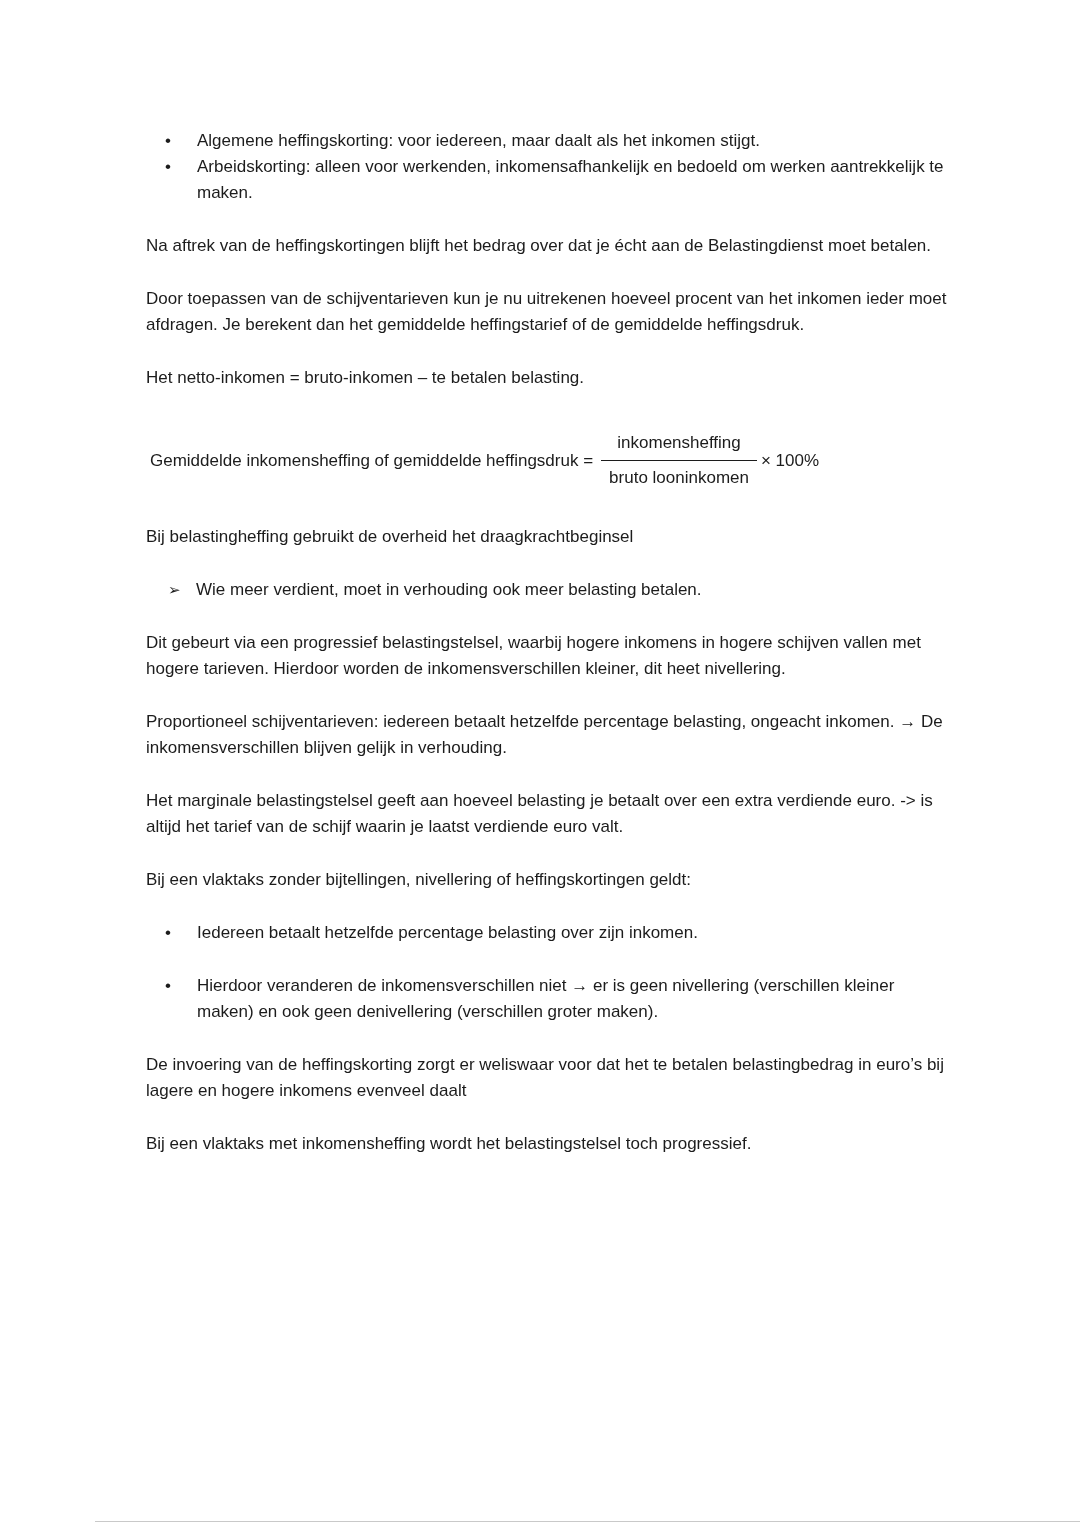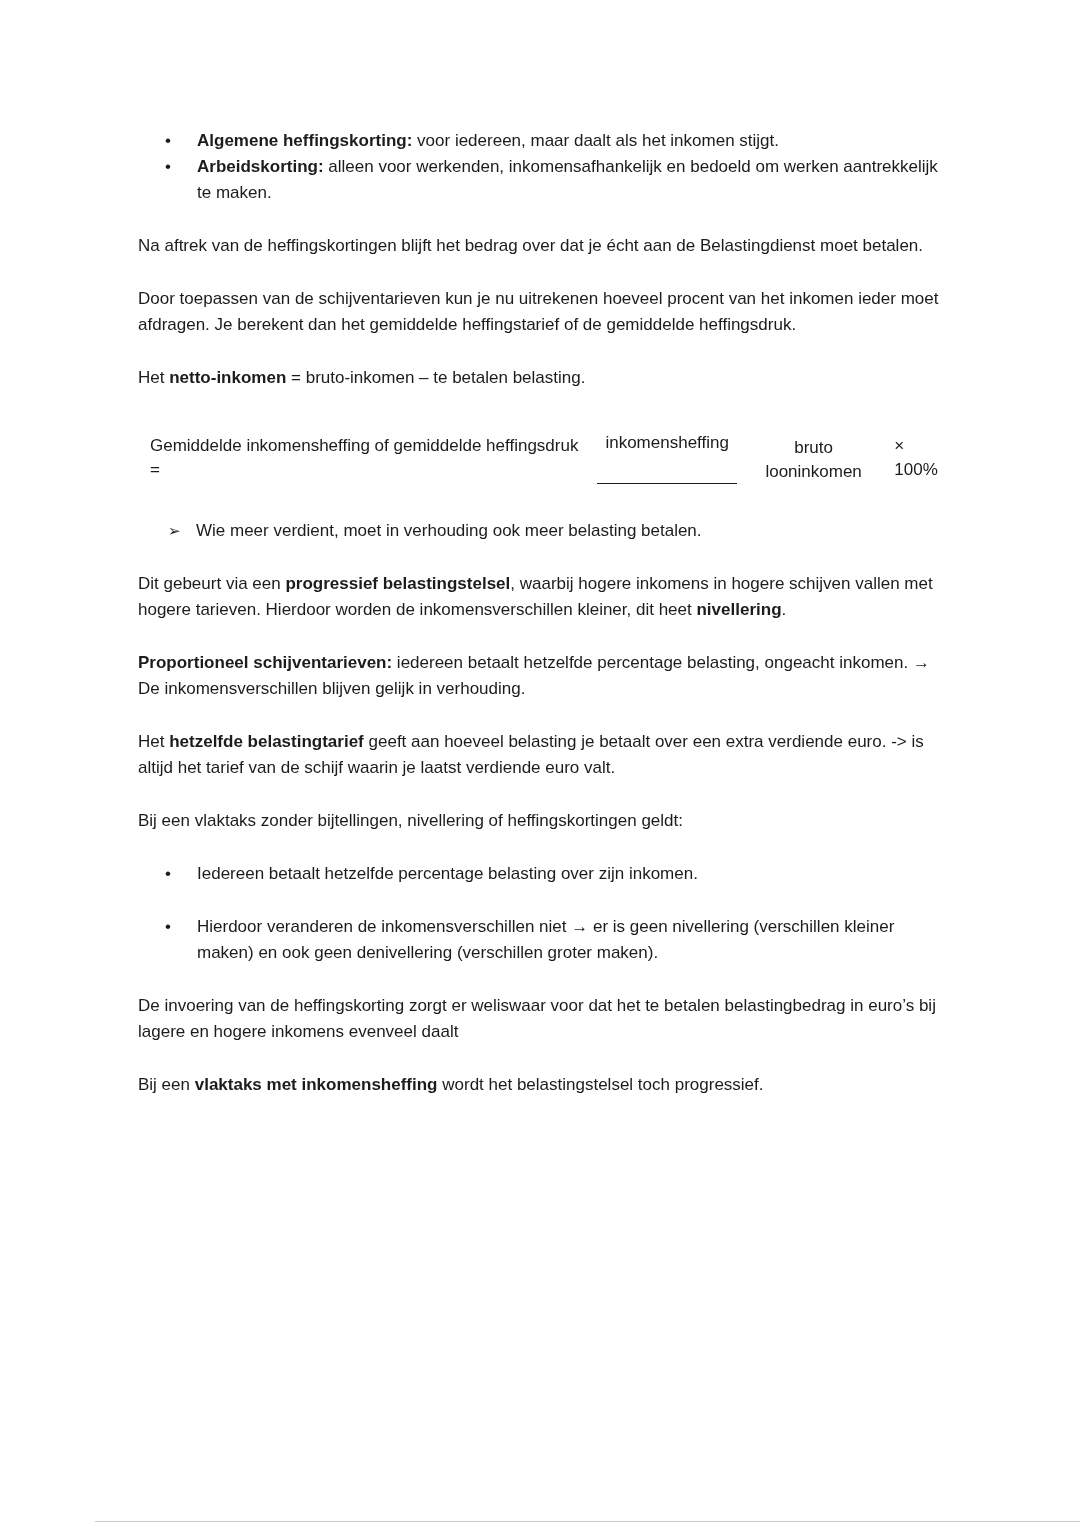--- a/index.html
+++ b/index.html
@@ -16,24 +16,24 @@
     font-size: 17px;
     color: #1c1c1c;
     -webkit-font-smoothing: antialiased;
   }
   .page {
     box-sizing: border-box;
     width: 1080px;
     padding: 128px 128px 0 130px;
   }
   p {
-    margin: 0 0 27px 8px;
+    margin: 0 0 27px 16px;
     line-height: 26px;
   }
-  b { font-weight: bold; }
+  b { font-weight: normal; }
   ul.bullet-list {
     list-style: none;
     margin: 0 0 27px 0;
     padding: 0;
   }
   li.bullet-item {
     display: flex;
     line-height: 26px;
     margin: 0;
   }
@@ -49,21 +49,21 @@
   }
   .bullet-txt { flex: 1; }
   .formula-row {
     display: flex;
     align-items: center;
     margin: 40px 0 34px 20px;
     line-height: 24px;
   }
   .fraction {
     display: inline-flex;
-    flex-direction: row;
+    flex-direction: column;
     text-align: center;
     margin: 0 4px 0 8px;
   }
   .fraction .numerator {
     border-bottom: 1.6px solid #1c1c1c;
     padding: 0 8px 5px 8px;
   }
   .fraction .denominator {
     padding: 5px 8px 0 8px;
   }
@@ -100,34 +100,35 @@
 
   <div class="formula-row">
     <span class="formula-lead">Gemiddelde inkomensheffing of gemiddelde heffingsdruk =</span>
     <span class="fraction">
       <span class="numerator">inkomensheffing</span>
       <span class="denominator">bruto looninkomen</span>
     </span>
     <span class="formula-suffix">× 100%</span>
   </div>
 
+  <p>Bij belastingheffing gebruikt de overheid het draagkrachtbeginsel</p>
 
   <ul class="bullet-list">
     <li class="bullet-item">
       <span class="arrow-marker">➢</span>
       <span class="bullet-txt">Wie meer verdient, moet in verhouding ook meer belasting betalen.</span>
     </li>
   </ul>
 
   <p><span>Dit gebeurt via een </span><b>progressief belastingstelsel</b><span>, waarbij hogere inkomens in hogere schijven vallen met hogere tarieven. Hierdoor worden de inkomensverschillen kleiner, dit heet </span><b>nivellering</b><span>.</span></p>
 
 
   <p><b>Proportioneel schijventarieven:</b><span> iedereen betaalt hetzelfde percentage belasting, ongeacht inkomen. → De inkomensverschillen blijven gelijk in verhouding.</span></p>
 
-  <p><span>Het </span><b>hetzelfde belastingtarief</b><span> geeft aan hoeveel belasting je betaalt over een extra verdiende euro. -&gt; is altijd het tarief van de schijf waarin je laatst verdiende euro valt.</span></p>
+  <p><span>Het </span><b>marginale belastingstelsel</b><span> geeft aan hoeveel belasting je betaalt over een extra verdiende euro. -&gt; is altijd het tarief van de schijf waarin je laatst verdiende euro valt.</span></p>
 
   <p>Bij een vlaktaks zonder bijtellingen, nivellering of heffingskortingen geldt:</p>
 
   <ul class="bullet-list">
     <li class="bullet-item">
       <span class="marker">•</span>
       <span class="bullet-txt">Iedereen betaalt hetzelfde percentage belasting over zijn inkomen.</span>
     </li>
   </ul>
 

